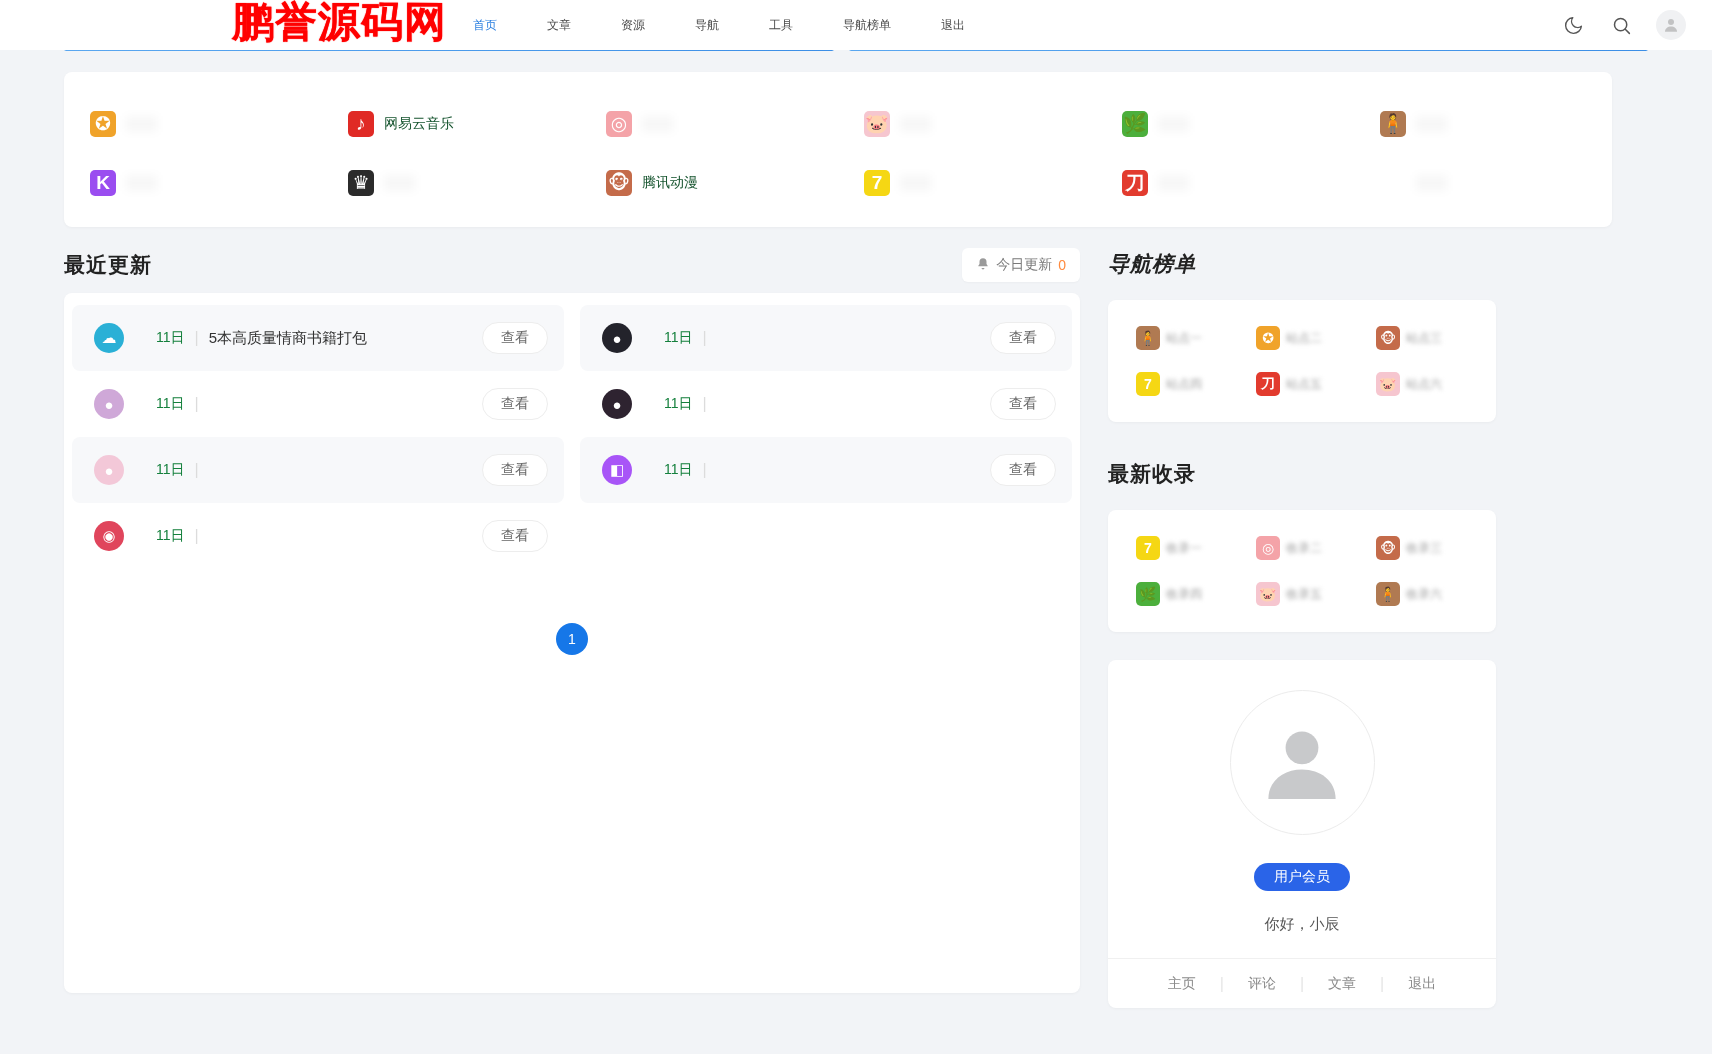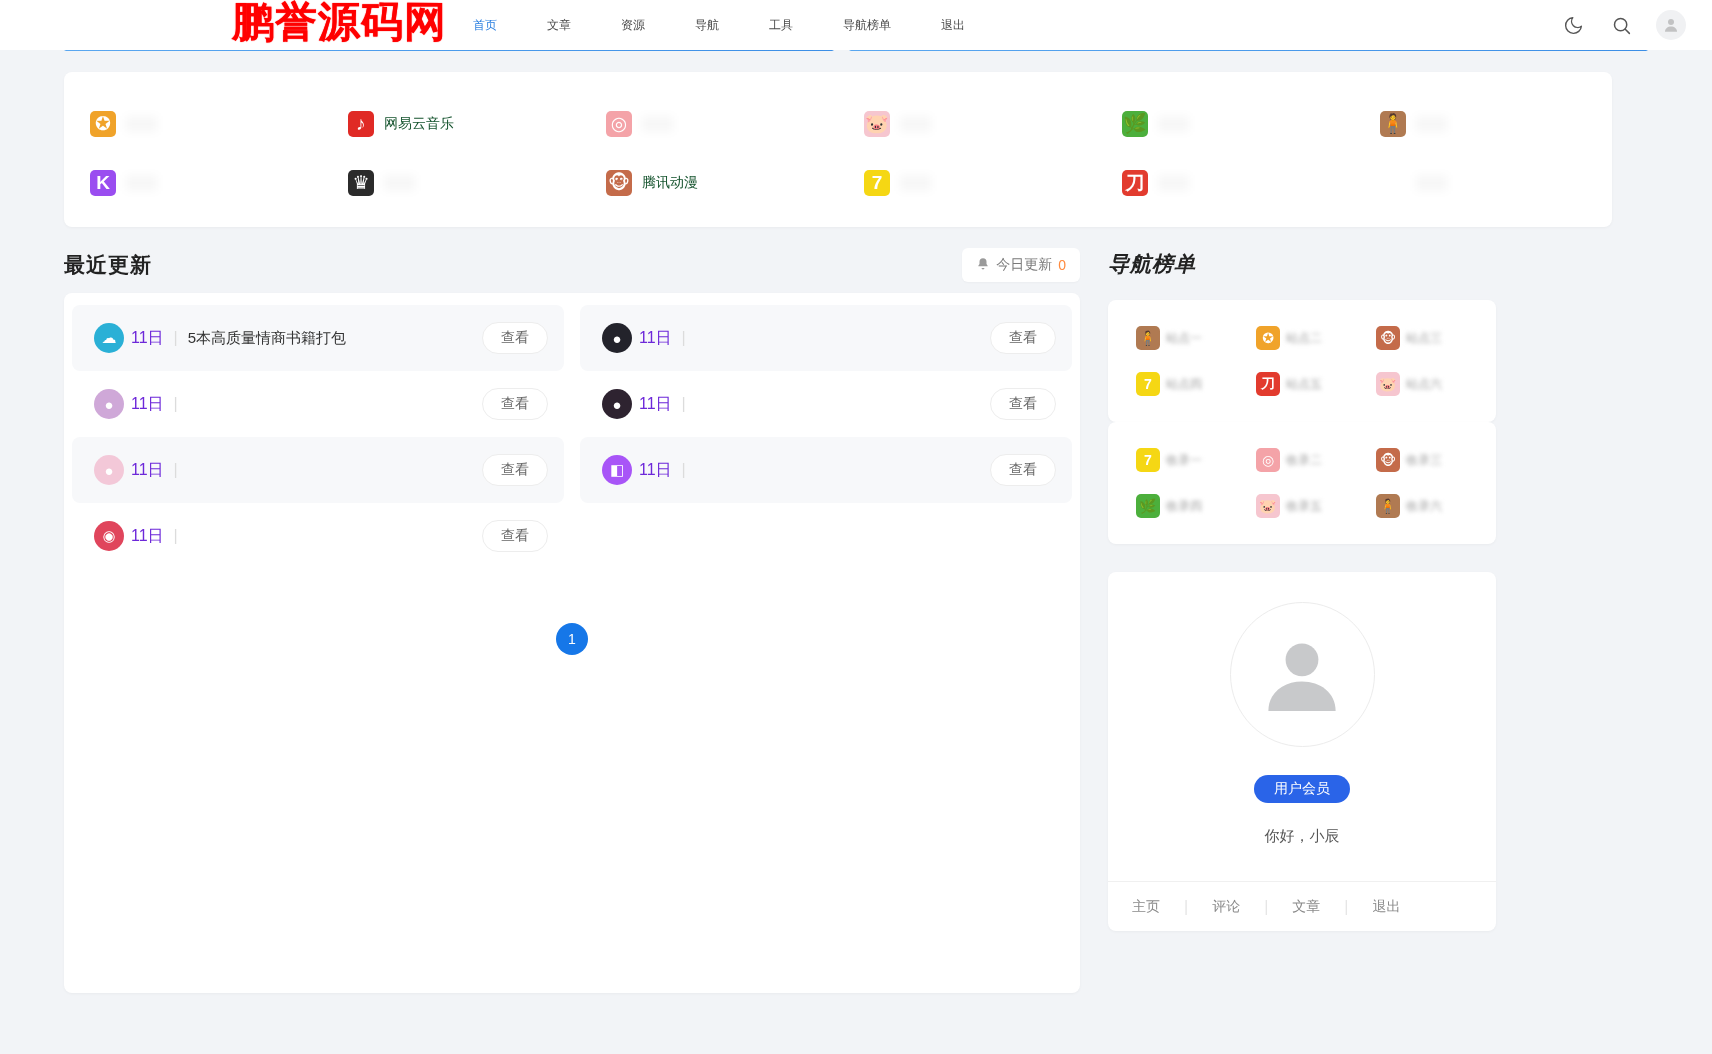--- a/index.html
+++ b/index.html
@@ -143,21 +143,21 @@
     display: flex; align-items: center;
     padding: 0 16px 0 22px; margin: 0 8px;
     border-radius: 8px; cursor: pointer;
   }
   .row.shaded { background: #f7f8fa; }
   .r-ico {
     width: 30px; height: 30px; flex: 0 0 30px;
     border-radius: 50%; overflow: hidden;
     display: flex; align-items: center; justify-content: center;
   }
-  .r-date { font-size: 16px; color: #6d28d9; margin-left: 7px; }
+  .r-date { font-size: 14px; color: #15803d; margin-left: 32px; }
   .r-sep { color: #dcdcdc; margin: 0 10px; }
   .r-title {
     font-size: 15px; color: #333;
     white-space: nowrap; overflow: hidden; text-overflow: ellipsis;
     flex: 1 1 auto;
   }
   .r-title.hidden { color: transparent; filter: blur(4px); }
   .r-btn {
     flex: 0 0 auto; margin-left: auto;
     border: 1px solid #ededed; border-radius: 16px;
@@ -217,23 +217,23 @@
     display: flex; align-items: center; justify-content: center;
   }
   .p-badge {
     margin-top: 28px;
     background: #2a64e8; color: #fff;
     font-size: 14px; border-radius: 14px;
     padding: 5px 20px; cursor: pointer;
   }
   .p-hello { margin-top: 24px; font-size: 15px; color: #555; text-align: center; }
   .p-links {
-    margin-top: 35px; width: 100%;
+    margin-top: 24px; width: 100%;
     border-top: 1px solid #f0f0f0;
-    display: flex; align-items: center; 
+    display: flex; align-items: center; justify-content: center;
     height: 50px;
   }
   .p-link { font-size: 14px; color: #8a8a8a; padding: 0 24px; cursor: pointer; }
   .p-div { color: #e6e6e6; }
 
   .emoji-ico { font-size: 19px; line-height: 1; }
 </style>
 </head>
 <body>
 
@@ -477,20 +477,21 @@
           </div>
           <div class="side-item">
             <div class="s-ico" style="background: rgb(246, 198, 207);">
               <span style="font-size:14px;">🐷</span>
             </div>
             <div class="s-label">站点六</div>
           </div>
         </div>
     </div>
 
+    <div class="side-title" style="margin-top:38px;">最新收录</div>
     <div class="side-card">
       <div class="side-grid" id="latest-grid">
           <div class="side-item">
             <div class="s-ico" style="background: rgb(245, 215, 20);">
               <span style="font-size:14px;">7</span>
             </div>
             <div class="s-label">收录一</div>
           </div>
           <div class="side-item">
             <div class="s-ico" style="background: rgb(244, 163, 168);">

